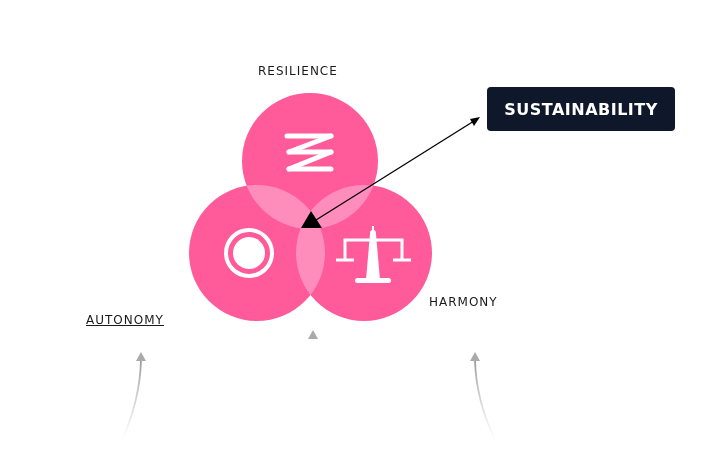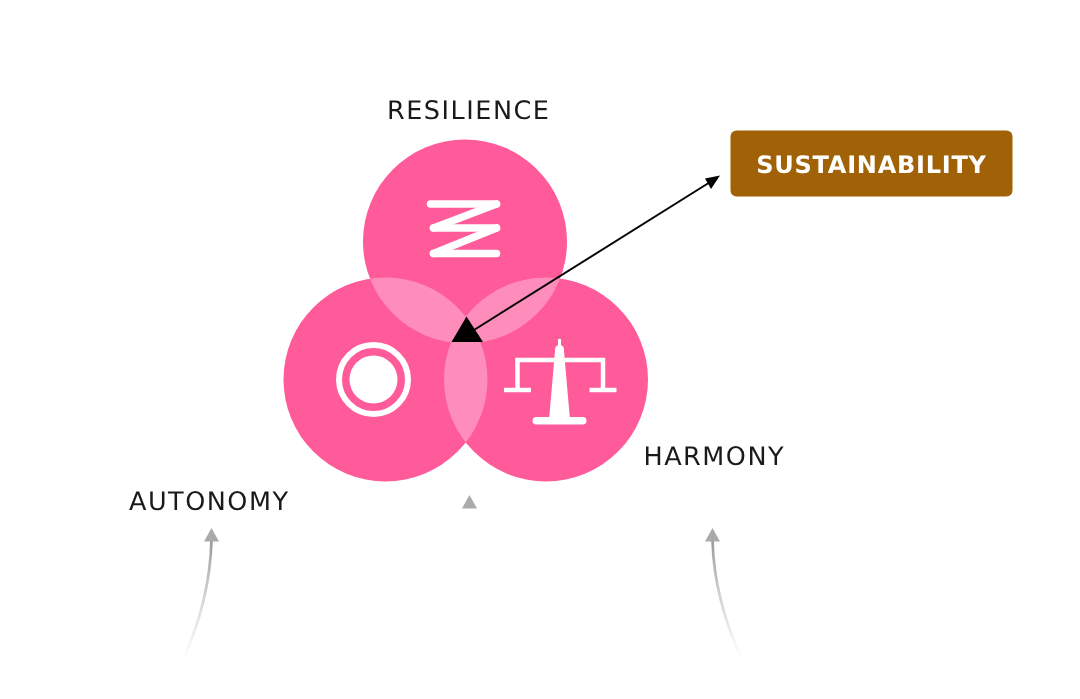--- a/index.html
+++ b/index.html
@@ -1,21 +1,21 @@
 <!DOCTYPE html>
 <html><head>
   <meta charset="utf-8">
   <style>
     html, body { margin: 0; padding: 0; background: #ffffff; }
     body { width: 720px; height: 466px; position: relative; overflow: hidden;
            font-family: "DejaVu Sans", sans-serif; }
     svg.diagram { position: absolute; left: 0; top: 0; }
-    .label { position: absolute; font-size: 17px; letter-spacing: 1px; color: #1a1a1a; white-space: nowrap; }
+    .label { position: absolute; font-size: 12px; letter-spacing: 1px; color: #1a1a1a; white-space: nowrap; }
     .callout { position: absolute; left: 487px; top: 87px; width: 188px; height: 44px;
-               background: #a16207; border-radius: 4px; color: #fff; font-weight: bold;
+               background: #0f172a; border-radius: 4px; color: #fff; font-weight: bold;
                font-size: 16px; letter-spacing: 0.5px; display: flex; align-items: center; justify-content: center; }
   </style>
 </head>
 <body>
 
 <svg class="diagram" width="720" height="466" viewBox="0 0 720 466">
   <defs>
     <clipPath id="clipTop">
         <circle cx="310" cy="161" r="68"></circle>
       </clipPath>
@@ -71,15 +71,15 @@
     <path d="M122,440 Q140,400 141,360" stroke="url(#fadeL)"></path>
     <polygon points="141,352 136,361 146,361" fill="#aaaaaa" stroke="none"></polygon>
     <path d="M313,440 L313,338" stroke="url(#fadeL)"></path>
     <polygon points="313,330 308,339 318,339" fill="#aaaaaa" stroke="none"></polygon>
     <path d="M495,440 Q476,400 475,360" stroke="url(#fadeL)"></path>
     <polygon points="475,352 470,361 480,361" fill="#aaaaaa" stroke="none"></polygon>
   </g>
 </svg>
 
 <div class="label" style="left:258px; top:64px;">RESILIENCE</div>
-<div class="label" style="left:86px; top:325px;">AUTONOMY</div>
+<div class="label" style="left:86px; top:313px;text-decoration:underline;">AUTONOMY</div>
 <div class="label" style="left:429px; top:295px;">HARMONY</div>
 <div class="callout">SUSTAINABILITY</div>
 
 </body></html>

